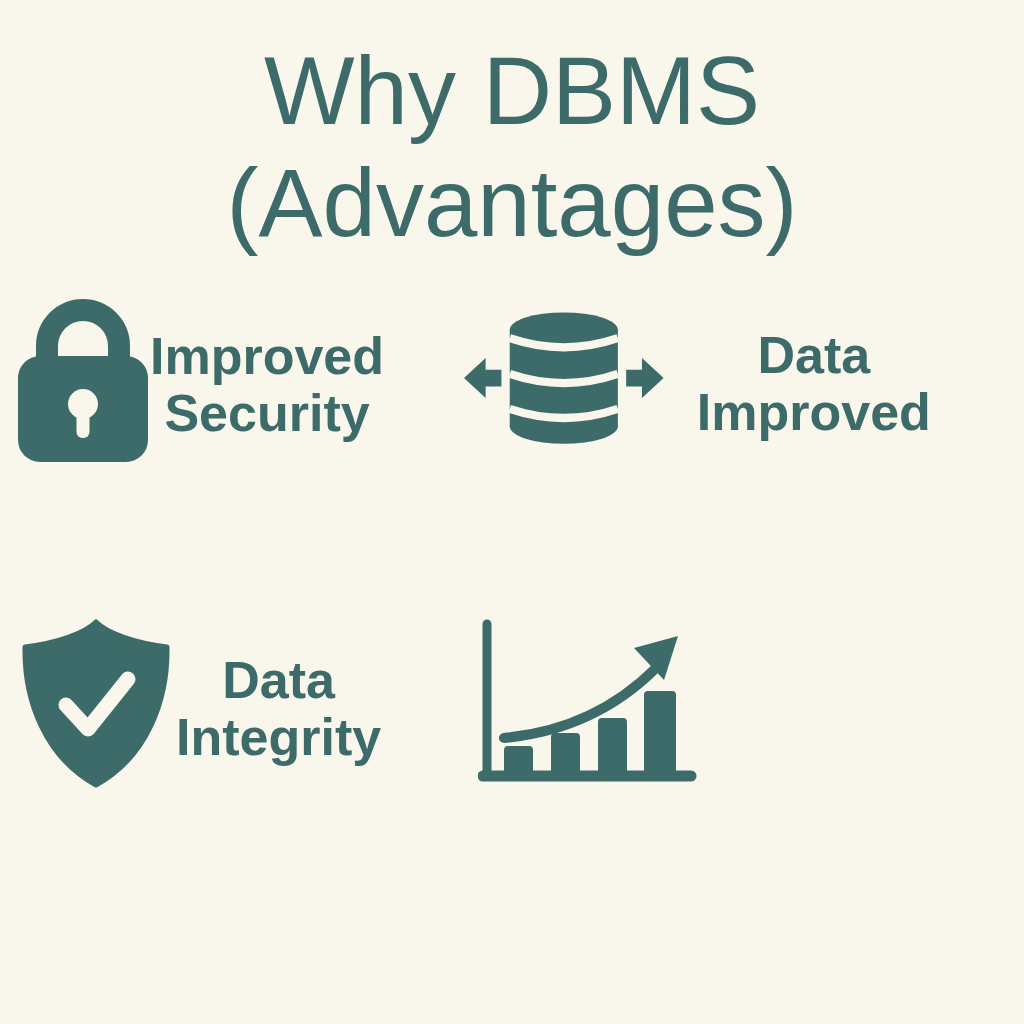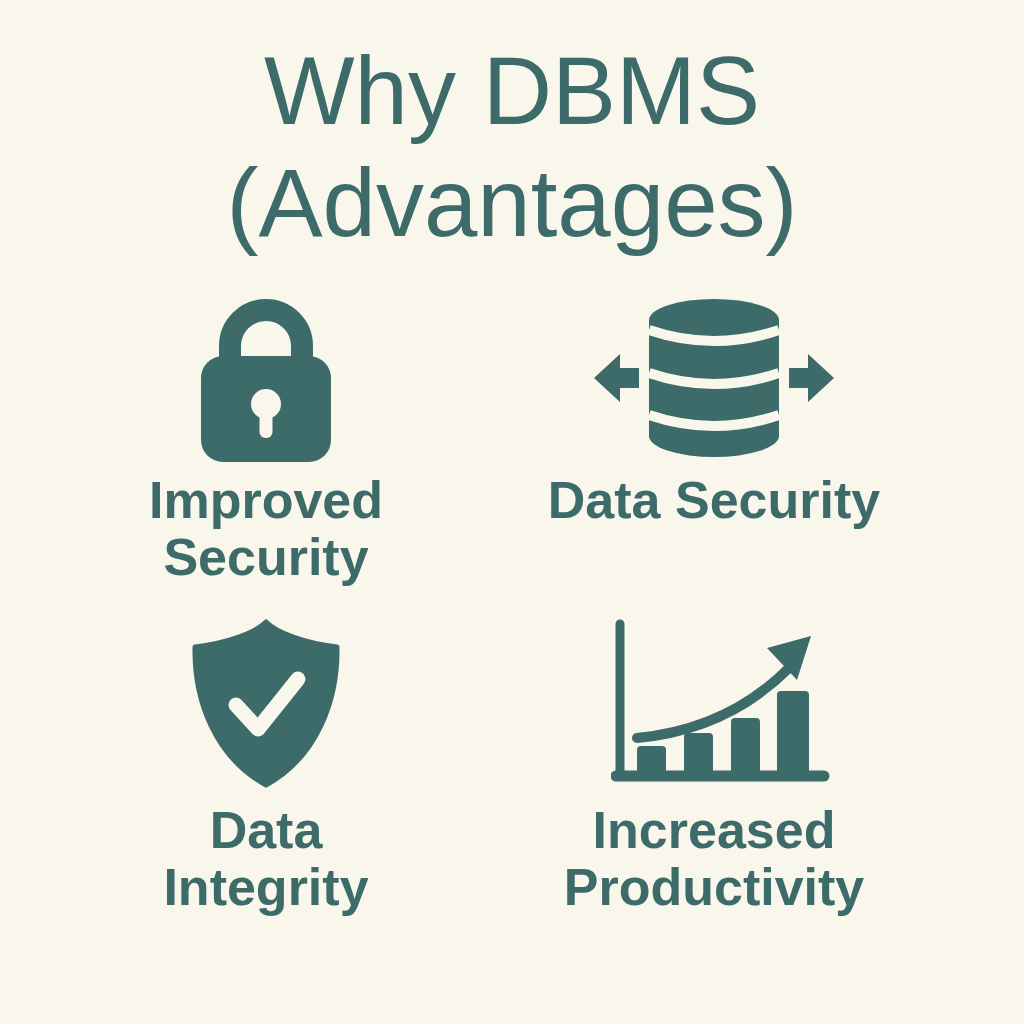--- a/index.html
+++ b/index.html
@@ -7,21 +7,21 @@
     width:1024px;height:1024px;position:relative;overflow:hidden;
     background:var(--bg,#F9F6EC);
     color:var(--accent,#3D6B69);
     font-family:"Liberation Sans",sans-serif;
   }
   .title{
     position:absolute;top:35px;left:0;width:100%;
     text-align:center;font-size:96px;font-weight:400;line-height:1.17;
     white-space:pre-line;
   }
-  .cell{position:absolute;display:flex;flex-direction:column;align-items:center;}
+  .cell{position:absolute;display:flex;flex-direction:row;align-items:center;}
   .cell .label{
     font-size:52px;font-weight:700;line-height:1.1;text-align:center;white-space:pre-line;
   }
   #cell-security{left:16px;top:298px;width:500px;}
   #cell-sharing{left:464px;top:296px;width:500px;}
   #cell-integrity{left:16px;top:616px;width:500px;}
   #cell-productivity{left:464px;top:616px;width:500px;}
   #cell-security .label{margin-top:9px;}
   #cell-sharing .label{margin-top:11px;}
   #cell-integrity .label{margin-top:12px;}
@@ -50,21 +50,21 @@
   <svg width="240" height="165" viewBox="0 0 240 165">
     <ellipse cx="120" cy="24" rx="65" ry="21" fill="currentColor"></ellipse>
     <rect x="55" y="24" width="130" height="116" fill="currentColor"></rect>
     <ellipse cx="120" cy="140" rx="65" ry="21" fill="currentColor"></ellipse>
     <path d="M55 34 Q120 56 185 34" stroke="var(--bg,#F9F6EC)" stroke-width="10" fill="none"></path>
     <path d="M55 77 Q120 99 185 77" stroke="var(--bg,#F9F6EC)" stroke-width="10" fill="none"></path>
     <path d="M55 119 Q120 141 185 119" stroke="var(--bg,#F9F6EC)" stroke-width="10" fill="none"></path>
     <polygon points="0,82 26,58 26,72 45,72 45,92 26,92 26,106" fill="currentColor"></polygon>
     <polygon points="240,82 214,58 214,72 195,72 195,92 214,92 214,106" fill="currentColor"></polygon>
   </svg>
-  <div class="label">Data Security</div>
+  <div class="label">Data Improved</div>
 </div>
 
 <div class="cell" id="cell-integrity">
   <svg width="160" height="174" viewBox="0 0 160 174">
     <path d="M80 6 C 69 17 42 27 9 31 C 8 84 29 141 80 169 C 131 141 152 84 151 31 C 118 27 91 17 80 6 Z" fill="currentColor" stroke="currentColor" stroke-width="5" stroke-linejoin="round"></path>
     <path d="M50 89 L72 113 L112 63" stroke="var(--bg,#F9F6EC)" stroke-width="15" fill="none" stroke-linecap="round" stroke-linejoin="round"></path>
   </svg>
   <div class="label">Data
 Integrity</div>
 </div>
@@ -73,15 +73,13 @@
   <svg width="220" height="168" viewBox="0 0 220 168">
     <line x1="9" y1="8" x2="9" y2="160" stroke="currentColor" stroke-width="9" stroke-linecap="round"></line>
     <line x1="5" y1="160" x2="213" y2="160" stroke="currentColor" stroke-width="11" stroke-linecap="round"></line>
     <rect x="26" y="130" width="29" height="30" rx="4" fill="currentColor"></rect>
     <rect x="73" y="117" width="29" height="43" rx="4" fill="currentColor"></rect>
     <rect x="120" y="102" width="29" height="58" rx="4" fill="currentColor"></rect>
     <rect x="166" y="75" width="32" height="85" rx="4" fill="currentColor"></rect>
     <path d="M26 122 C 90 116 140 90 178 52" stroke="currentColor" stroke-width="10" fill="none" stroke-linecap="round"></path>
     <polygon points="200,20 156,32 186,64" fill="currentColor"></polygon>
   </svg>
-  <div class="label">Increased
-Productivity</div>
 </div>
 
 </body></html>

